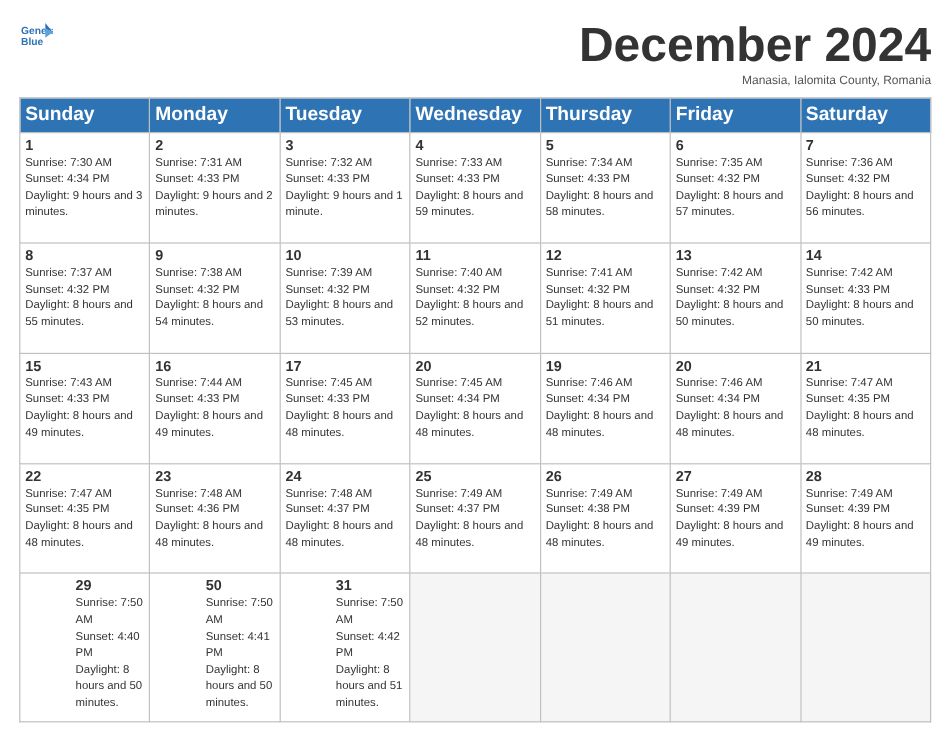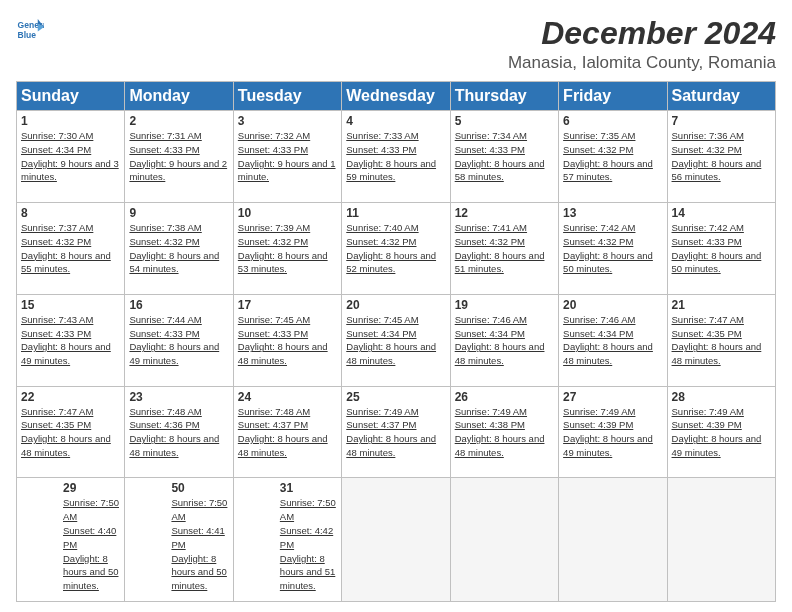--- a/index.html
+++ b/index.html
@@ -29,28 +29,27 @@
       gap: 4px;
     }
     .logo-icon {
       width: 28px;
       height: 28px;
     }
     .title-block {
       text-align: right;
     }
     .month-title {
-      font-size: 32px;
+      font-size: 40px;
       font-weight: bold;
       color: #333;
       line-height: 1.1;
-      font-style: italic;
     }
     .subtitle {
-      font-size: 17px;
+      font-size: 10px;
       color: #555;
       margin-top: 2px;
     }
     .calendar {
       flex: 1;
       border-collapse: collapse;
       width: 100%;
       table-layout: fixed;
     }
     .calendar th {
@@ -79,21 +78,20 @@
       background: #f5f5f5;
     }
     .day-num {
       font-size: 12px;
       font-weight: bold;
       display: block;
       margin-bottom: 1px;
     }
     .day-info {
       line-height: 1.45;
-      text-decoration: underline;
     }
   </style>
 </head>
 <body>
 
 <div class="page">
   <div class="header">
     <div class="logo">
       <svg class="logo-icon" viewBox="0 0 36 36">
         <text x="2" y="16" font-size="11" font-weight="bold" fill="#2E74B5">General</text>

